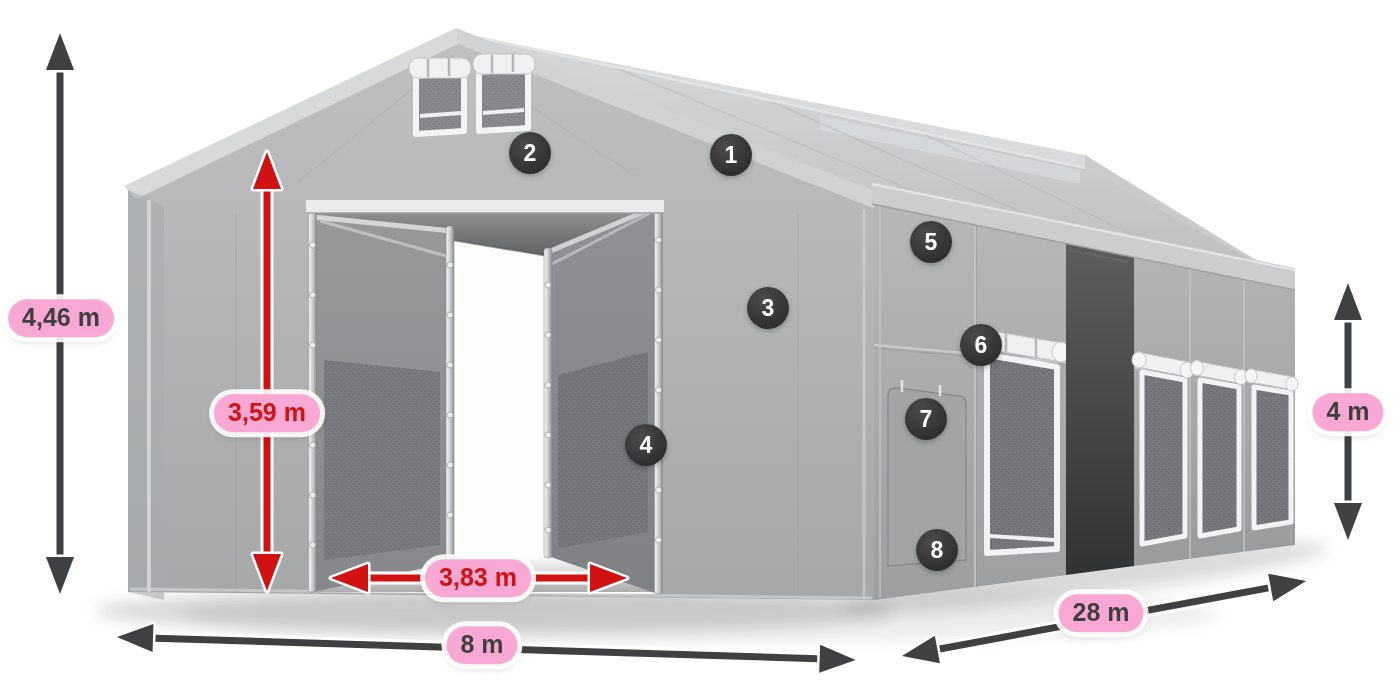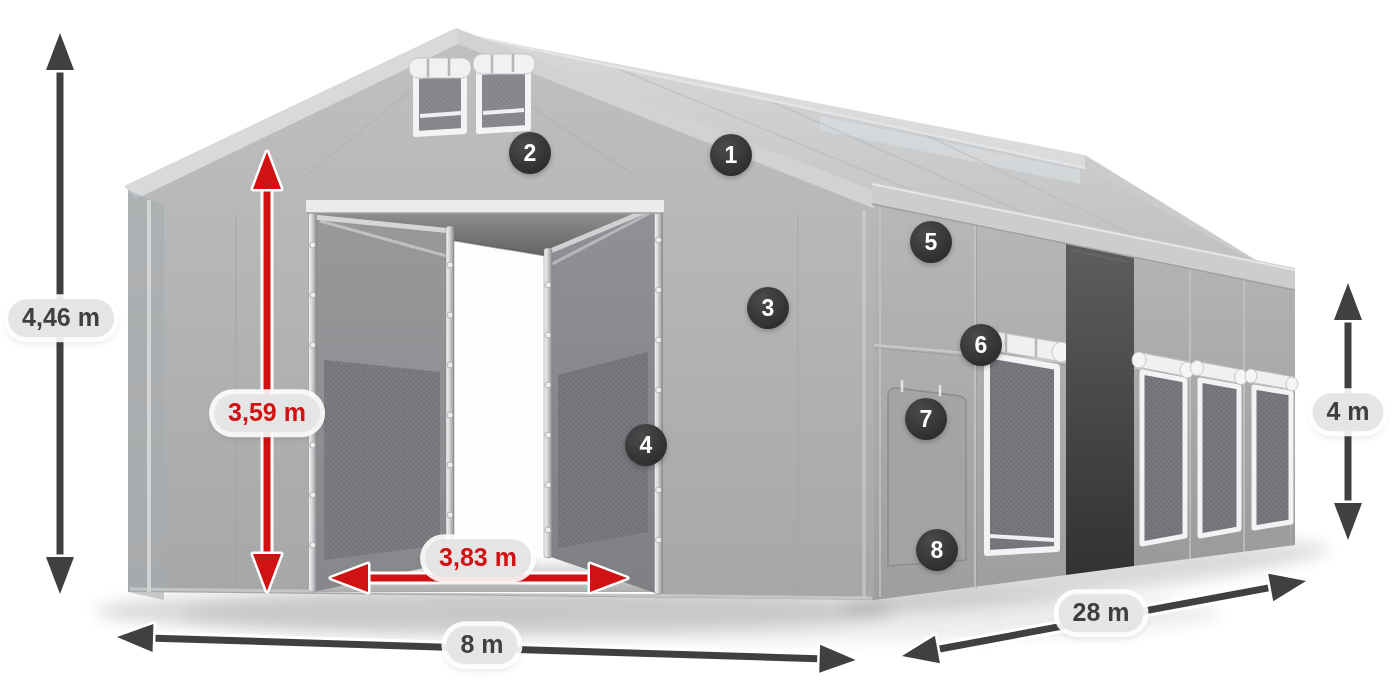--- a/index.html
+++ b/index.html
@@ -1,19 +1,19 @@
 <!DOCTYPE html>
 <html><head>
 <meta charset="utf-8">
 <style>
   html,body{margin:0;padding:0;background:#ffffff;}
   .stage{position:relative;width:1400px;height:700px;background:#ffffff;overflow:hidden;
          font-family:"Liberation Sans", sans-serif;}
   .stage svg{position:absolute;left:0;top:0;}
-  .pill{position:absolute;transform:translate(-50%,-50%);background:#e5e5e5;
+  .pill{position:absolute;transform:translate(-50%,-50%);background:#f9a8d4;
         border-radius:26px;padding:5px 14px;font-weight:700;font-size:25px;line-height:1.1;
         white-space:nowrap;color:#3d3f41;
         box-shadow:0 0 0 5px rgba(255,255,255,.9), 0 4px 10px rgba(0,0,0,.18);}
   .callout{position:absolute;transform:translate(-50%,-50%);width:42px;height:42px;border-radius:50%;
         background:radial-gradient(circle at 38% 30%, #4b4b4e, #2e2e30 75%);
         color:#ffffff;font-weight:700;font-size:23px;display:flex;align-items:center;justify-content:center;
         box-shadow:0 2px 5px rgba(0,0,0,.25);}
 </style>
 </head>
 <body>
@@ -300,21 +300,21 @@
   <g>
     <line x1="353" y1="578" x2="605" y2="578" stroke="#ffffff" stroke-width="13"></line>
     <line x1="357" y1="578" x2="601" y2="578" stroke="#d01212" stroke-width="7"></line>
     <polygon points="331,578 368,564 368,592" fill="#d01212" stroke="#ffffff" stroke-width="5" paint-order="stroke" stroke-linejoin="round"></polygon>
     <polygon points="627,578 590,564 590,592" fill="#d01212" stroke="#ffffff" stroke-width="5" paint-order="stroke" stroke-linejoin="round"></polygon>
   </g>
 </svg>
 
 <div class="pill" style="left: 61px; top: 318px; color: rgb(61, 63, 65);">4,46 m</div>
 <div class="pill" style="left: 267px; top: 377px; color: rgb(208, 18, 18); margin-top: 36px;">3,59 m</div>
-<div class="pill" style="left: 478px; top: 558px; color: rgb(208, 18, 18);">3,83 m</div>
+<div class="pill" style="left: 478px; top: 578px; color: rgb(208, 18, 18);">3,83 m</div>
 <div class="pill" style="left: 482px; top: 645px; color: rgb(61, 63, 65);">8 m</div>
 <div class="pill" style="left: 1101px; top: 613px; color: rgb(61, 63, 65);">28 m</div>
 <div class="pill" style="left: 1348px; top: 412px; color: rgb(61, 63, 65);">4 m</div>
 
 <div class="callout" style="left:731px;top:155px;">1</div>
 <div class="callout" style="left:530px;top:153px;">2</div>
 <div class="callout" style="left:768px;top:308px;">3</div>
 <div class="callout" style="left:646px;top:445px;">4</div>
 <div class="callout" style="left:931px;top:242px;">5</div>
 <div class="callout" style="left:981px;top:345px;">6</div>

